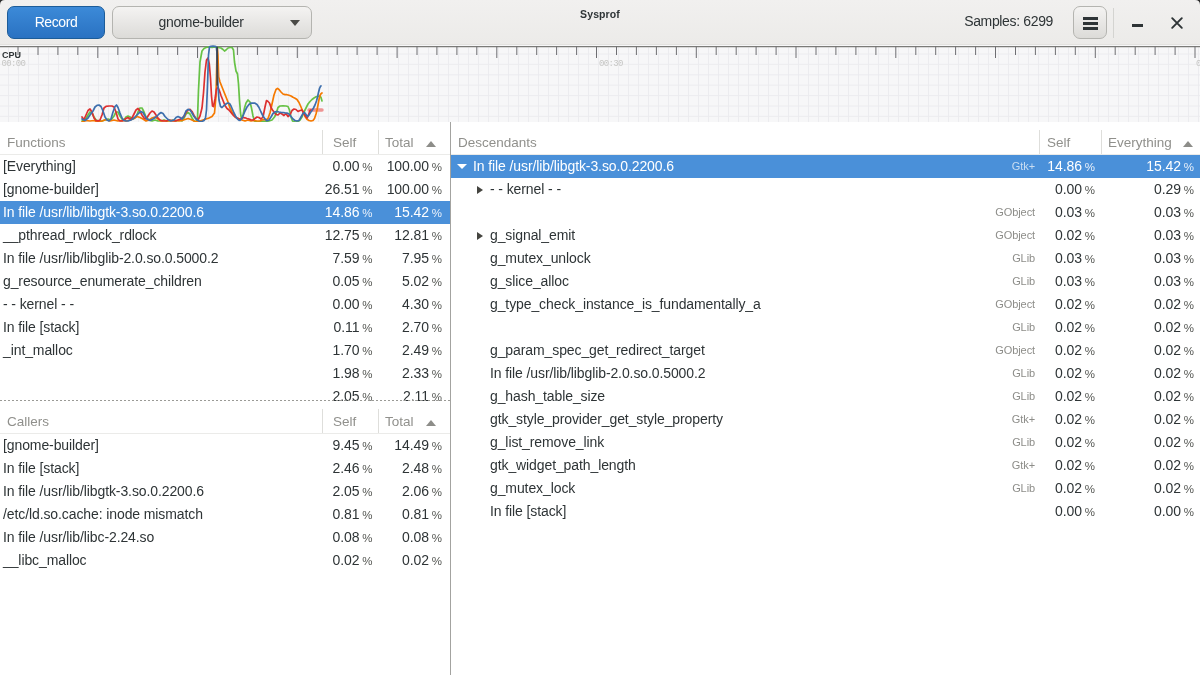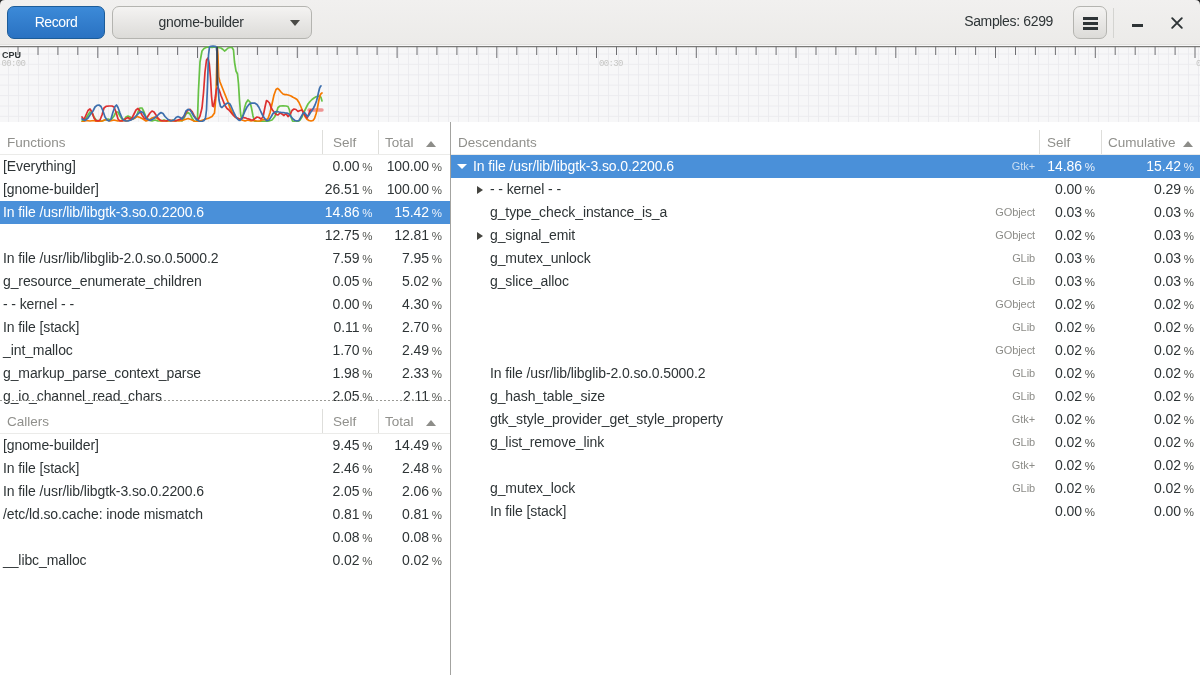--- a/index.html
+++ b/index.html
@@ -56,20 +56,21 @@
   background:repeating-linear-gradient(90deg,#9a9a96 0 2px,transparent 2px 4px); }
 </style>
 </head>
 <body>
 <div id="stage">
 
   <div id="hdr"></div>
   <div id="hdrline"></div>
   <div id="rec" class="btn">Record</div>
   <div id="proc" class="btn">gnome-builder<span class="arr"></span></div>
+  <div id="title">Sysprof</div>
   <div id="samples">Samples: 6299</div>
   <div id="menu" class="btn">
     <div class="bar" style="top:10px"></div>
     <div class="bar" style="top:15px"></div>
     <div class="bar" style="top:20px"></div>
   </div>
   <div id="vsep"></div>
   <div id="minbtn"></div>
   <svg id="closebtn" viewBox="0 0 16 16">
       <path d="M2.5 2.5 L13.5 13.5 M13.5 2.5 L2.5 13.5" stroke="#2e3436" stroke-width="2.2" stroke-linecap="round"></path>
@@ -124,20 +125,21 @@
           <span class="nm">[gnome-builder]</span>
           <span class="pc" style="right:77.5px">26.51<span class="pct">%</span></span>
           <span class="pc" style="right:8px">100.00<span class="pct">%</span></span>
         </div>
 <div class="row sel" style="top:71px">
           <span class="nm">In file /usr/lib/libgtk-3.so.0.2200.6</span>
           <span class="pc" style="right:77.5px">14.86<span class="pct">%</span></span>
           <span class="pc" style="right:8px">15.42<span class="pct">%</span></span>
         </div>
 <div class="row" style="top:94px">
+          <span class="nm">__pthread_rwlock_rdlock</span>
           <span class="pc" style="right:77.5px">12.75<span class="pct">%</span></span>
           <span class="pc" style="right:8px">12.81<span class="pct">%</span></span>
         </div>
 <div class="row" style="top:117px">
           <span class="nm">In file /usr/lib/libglib-2.0.so.0.5000.2</span>
           <span class="pc" style="right:77.5px">7.59<span class="pct">%</span></span>
           <span class="pc" style="right:8px">7.95<span class="pct">%</span></span>
         </div>
 <div class="row" style="top:140px">
           <span class="nm">g_resource_enumerate_children</span>
@@ -153,26 +155,24 @@
           <span class="nm">In file [stack]</span>
           <span class="pc" style="right:77.5px">0.11<span class="pct">%</span></span>
           <span class="pc" style="right:8px">2.70<span class="pct">%</span></span>
         </div>
 <div class="row" style="top:209px">
           <span class="nm">_int_malloc</span>
           <span class="pc" style="right:77.5px">1.70<span class="pct">%</span></span>
           <span class="pc" style="right:8px">2.49<span class="pct">%</span></span>
         </div>
 <div class="row" style="top:232px">
-          <span class="nm">g_markup_parse_context_parse</span>
           <span class="pc" style="right:77.5px">1.98<span class="pct">%</span></span>
           <span class="pc" style="right:8px">2.33<span class="pct">%</span></span>
         </div>
 <div class="row" style="top:255px">
-          <span class="nm">g_io_channel_read_chars</span>
           <span class="pc" style="right:77.5px">2.05<span class="pct">%</span></span>
           <span class="pc" style="right:8px">2.11<span class="pct">%</span></span>
         </div>
       </div>
     <div class="thead" style="top:279px">
       <span class="t" style="left:7px">Callers</span>
       <span class="t" style="left:333px">Self</span>
       <span class="t" style="left:385px">Total</span>
       <span class="sortarr" style="left:426px"></span>
       <span class="colsep" style="left:322px"></span>
@@ -194,59 +194,59 @@
           <span class="nm">In file /usr/lib/libgtk-3.so.0.2200.6</span>
           <span class="pc" style="right:77.5px">2.05<span class="pct">%</span></span>
           <span class="pc" style="right:8px">2.06<span class="pct">%</span></span>
         </div>
 <div class="row" style="top:373px">
           <span class="nm">/etc/ld.so.cache: inode mismatch</span>
           <span class="pc" style="right:77.5px">0.81<span class="pct">%</span></span>
           <span class="pc" style="right:8px">0.81<span class="pct">%</span></span>
         </div>
 <div class="row" style="top:396px">
+          <span class="nm">In file /usr/lib/libc-2.24.so</span>
           <span class="pc" style="right:77.5px">0.08<span class="pct">%</span></span>
           <span class="pc" style="right:8px">0.08<span class="pct">%</span></span>
         </div>
 <div class="row" style="top:419px">
           <span class="nm">__libc_malloc</span>
           <span class="pc" style="right:77.5px">0.02<span class="pct">%</span></span>
           <span class="pc" style="right:8px">0.02<span class="pct">%</span></span>
         </div>
       </div>
   </div>
   <div id="dashed"></div>
   <div id="pdiv"></div>
 
   <div id="rpane" class="pane">
     <div class="thead" style="top:0">
       <span class="t" style="left:7px">Descendants</span>
       <span class="t" style="left:596px">Self</span>
-      <span class="t" style="left:657px">Cumulative</span>
+      <span class="t" style="left:657px">Everything</span>
       <span class="sortarr" style="left:732px"></span>
       <span class="colsep" style="left:588px"></span>
       <span class="colsep" style="left:650px"></span>
       <span class="hborder"></span>
     </div>
     <div id="drows">
         <div class="row sel" style="top:25px">
           <span class="exp expd" style="left:6px"></span>
           <span class="nm" style="left:22px">In file /usr/lib/libgtk-3.so.0.2200.6</span>
           <span class="lib" style="right:165px">Gtk+</span>
           <span class="pc" style="right:105px">14.86<span class="pct">%</span></span>
           <span class="pc" style="right:6px">15.42<span class="pct">%</span></span>
         </div>
 <div class="row" style="top:48px">
           <span class="exp expr" style="left:26px"></span>
           <span class="nm" style="left:39px">- - kernel - -</span>
           <span class="pc" style="right:105px">0.00<span class="pct">%</span></span>
           <span class="pc" style="right:6px">0.29<span class="pct">%</span></span>
         </div>
 <div class="row" style="top:71px">
-          <span class="nm" style="left:39px">g_type_check_instance_is_a</span>
           <span class="lib" style="right:165px">GObject</span>
           <span class="pc" style="right:105px">0.03<span class="pct">%</span></span>
           <span class="pc" style="right:6px">0.03<span class="pct">%</span></span>
         </div>
 <div class="row" style="top:94px">
           <span class="exp expr" style="left:26px"></span>
           <span class="nm" style="left:39px">g_signal_emit</span>
           <span class="lib" style="right:165px">GObject</span>
           <span class="pc" style="right:105px">0.02<span class="pct">%</span></span>
           <span class="pc" style="right:6px">0.03<span class="pct">%</span></span>
@@ -257,30 +257,32 @@
           <span class="pc" style="right:105px">0.03<span class="pct">%</span></span>
           <span class="pc" style="right:6px">0.03<span class="pct">%</span></span>
         </div>
 <div class="row" style="top:140px">
           <span class="nm" style="left:39px">g_slice_alloc</span>
           <span class="lib" style="right:165px">GLib</span>
           <span class="pc" style="right:105px">0.03<span class="pct">%</span></span>
           <span class="pc" style="right:6px">0.03<span class="pct">%</span></span>
         </div>
 <div class="row" style="top:163px">
+          <span class="nm" style="left:39px">g_type_check_instance_is_fundamentally_a</span>
           <span class="lib" style="right:165px">GObject</span>
           <span class="pc" style="right:105px">0.02<span class="pct">%</span></span>
           <span class="pc" style="right:6px">0.02<span class="pct">%</span></span>
         </div>
 <div class="row" style="top:186px">
           <span class="lib" style="right:165px">GLib</span>
           <span class="pc" style="right:105px">0.02<span class="pct">%</span></span>
           <span class="pc" style="right:6px">0.02<span class="pct">%</span></span>
         </div>
 <div class="row" style="top:209px">
+          <span class="nm" style="left:39px">g_param_spec_get_redirect_target</span>
           <span class="lib" style="right:165px">GObject</span>
           <span class="pc" style="right:105px">0.02<span class="pct">%</span></span>
           <span class="pc" style="right:6px">0.02<span class="pct">%</span></span>
         </div>
 <div class="row" style="top:232px">
           <span class="nm" style="left:39px">In file /usr/lib/libglib-2.0.so.0.5000.2</span>
           <span class="lib" style="right:165px">GLib</span>
           <span class="pc" style="right:105px">0.02<span class="pct">%</span></span>
           <span class="pc" style="right:6px">0.02<span class="pct">%</span></span>
         </div>
@@ -296,20 +298,21 @@
           <span class="pc" style="right:105px">0.02<span class="pct">%</span></span>
           <span class="pc" style="right:6px">0.02<span class="pct">%</span></span>
         </div>
 <div class="row" style="top:301px">
           <span class="nm" style="left:39px">g_list_remove_link</span>
           <span class="lib" style="right:165px">GLib</span>
           <span class="pc" style="right:105px">0.02<span class="pct">%</span></span>
           <span class="pc" style="right:6px">0.02<span class="pct">%</span></span>
         </div>
 <div class="row" style="top:324px">
+          <span class="nm" style="left:39px">gtk_widget_path_length</span>
           <span class="lib" style="right:165px">Gtk+</span>
           <span class="pc" style="right:105px">0.02<span class="pct">%</span></span>
           <span class="pc" style="right:6px">0.02<span class="pct">%</span></span>
         </div>
 <div class="row" style="top:347px">
           <span class="nm" style="left:39px">g_mutex_lock</span>
           <span class="lib" style="right:165px">GLib</span>
           <span class="pc" style="right:105px">0.02<span class="pct">%</span></span>
           <span class="pc" style="right:6px">0.02<span class="pct">%</span></span>
         </div>

